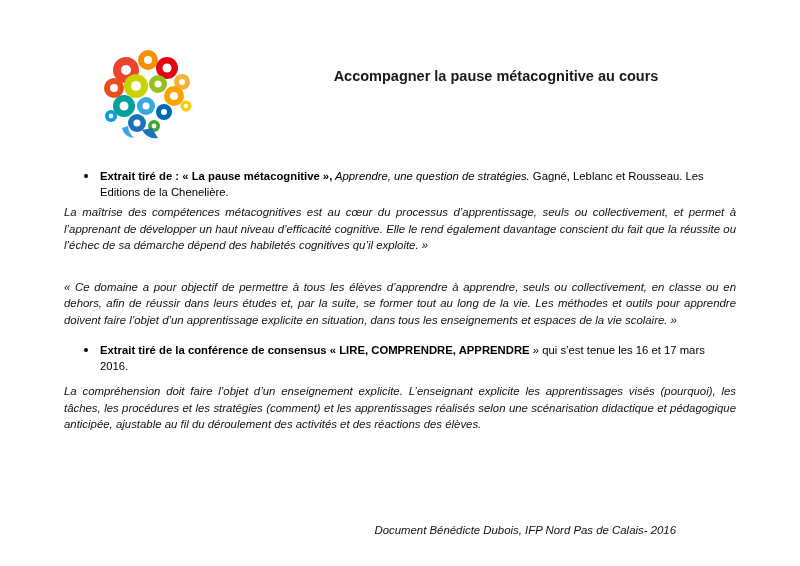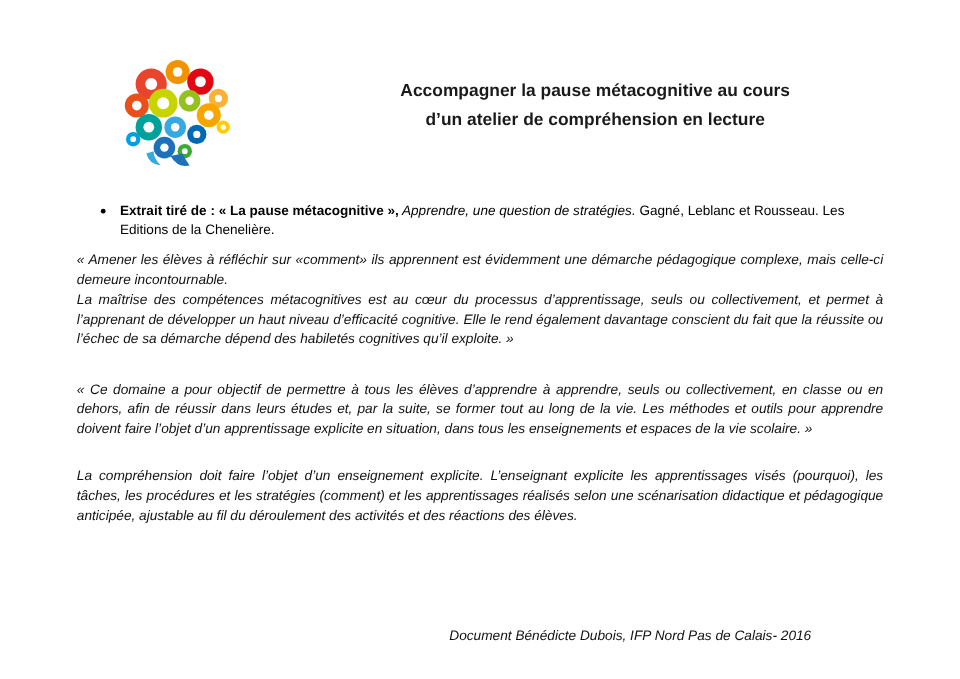--- a/index.html
+++ b/index.html
@@ -167,39 +167,42 @@
           <circle cx="90" cy="62" r="5.5" fill="#ffcc00"></circle>
           <circle cx="90" cy="62" r="2.2" fill="#ffffff"></circle>
           <path d="M46 86 q6 10 16 8 q-4 -6 -6 -10" fill="#1d71b8"></path>
           <path d="M26 84 q2 9 12 10 q-6 -6 -6 -12" fill="#36a9e1"></path>
         </g>
       </svg>
     </div>
 
     <div class="title-block">
       <span class="title-line">Accompagner la pause métacognitive au cours</span>
-      <span class="title-line">d’un atelier de compréhension en lecture</span>
     </div>
   </div>
 
   <div class="content">
 
     <ul class="bullets">
       <li class="bullet">
         <span class="b-strong">Extrait tiré de : « La pause métacognitive »,</span><span class="b-italic"> Apprendre, une question de stratégies.</span><span class="b-plain"> Gagné, Leblanc et Rousseau. Les Editions de la Chenelière.</span>
       </li>
     </ul>
-    <p class="para">« Amener les élèves à réfléchir sur «comment» ils apprennent est évidemment une démarche pédagogique complexe, mais celle-ci demeure incontournable.</p>
     <p class="para tight">La maîtrise des compétences métacognitives est au cœur du processus d’apprentissage, seuls ou collectivement, et permet à l’apprenant de développer un haut niveau d’efficacité cognitive. Elle le rend également davantage conscient du fait que la réussite ou l’échec de sa démarche dépend des habiletés cognitives qu’il exploite. »</p>
 
     <div class="gap-1"></div>
 
     <p class="para">« Ce domaine a pour objectif de permettre à tous les élèves d’apprendre à apprendre, seuls ou collectivement, en classe ou en dehors, afin de réussir dans leurs études et, par la suite, se former tout au long de la vie. Les méthodes et outils pour apprendre doivent faire l’objet d’un apprentissage explicite en situation, dans tous les enseignements et espaces de la vie scolaire. »</p>
 
     <div class="gap-2"></div>
 
+    <ul class="bullets">
+      <li class="bullet">
+        <span class="b-strong">Extrait tiré de la conférence de consensus « LIRE, COMPRENDRE, APPRENDRE</span><span class="b-plain"> » qui s’est tenue les 16 et 17 mars 2016.</span>
+      </li>
+    </ul>
     <p class="para">La compréhension doit faire l’objet d’un enseignement explicite. L’enseignant explicite les apprentissages visés (pourquoi), les tâches, les procédures et les stratégies (comment) et les apprentissages réalisés selon une scénarisation didactique et pédagogique anticipée, ajustable au fil du déroulement des activités et des réactions des élèves.</p>
 
   </div>
 
   <div class="footer">Document Bénédicte Dubois, IFP Nord Pas de Calais- 2016</div>
 
 </div>
 
 </body></html>

